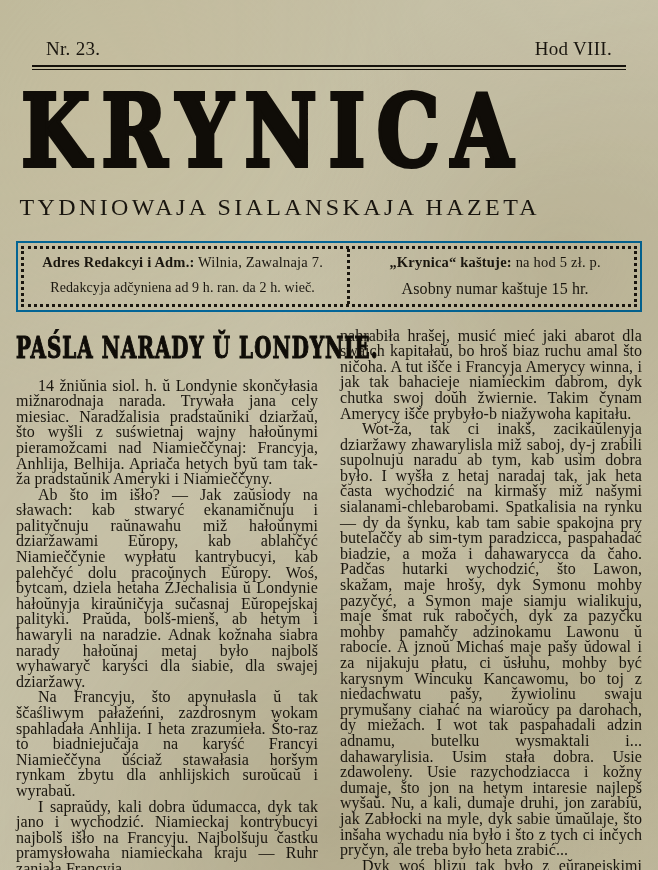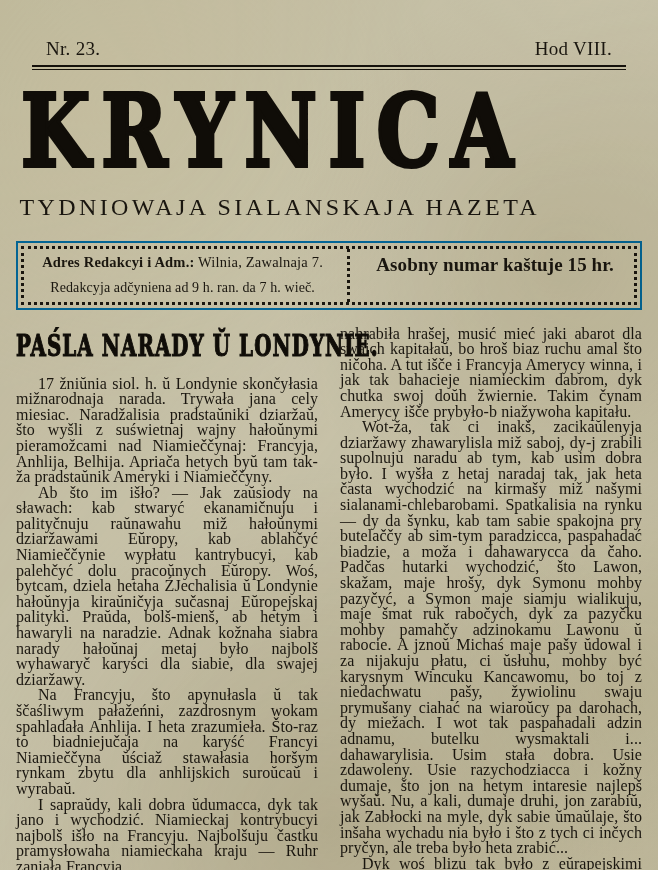--- a/index.html
+++ b/index.html
@@ -120,21 +120,21 @@
     font-weight: 700;
     letter-spacing: .2px;
     margin-bottom: 9px;
     white-space: nowrap;
   }
   .ib-line2 {
     font-size: 14px;
     letter-spacing: .1px;
     white-space: nowrap;
   }
-  .ib-line2.bold { font-weight: 700; font-size: 19px; }
+  .ib-line2.bold { font-weight: 400; font-size: 16px; }
   .ib-line1 .reg { font-weight: 400; }
 
   
   .article {
     margin-top: 16px;
     display: flex;
     gap: 0;
   }
   .col {
     width: 50%;
@@ -183,33 +183,34 @@
   <div class="rule-double"></div>
 
   <div class="masthead">
     <div class="masthead-title">KRYNICA</div>
     <div class="masthead-sub">TYDNIOWAJA SIALANSKAJA HAZETA</div>
   </div>
 
   <div class="infobox">
     <div class="infobox-cell left">
       <div class="ib-line1"><span>Adres Redakcyi i Adm.:</span><span class="reg"> Wilnia, Zawalnaja 7.</span></div>
-      <div class="ib-line2">Redakcyja adčyniena ad 9 h. ran. da 7 h. wieč.</div>
+      <div class="ib-line2">Redakcyja adčyniena ad 9 h. ran. da 2 h. wieč.</div>
     </div>
     <div class="infobox-divider"></div>
     <div class="infobox-cell right">
+      <div class="ib-line1"><span>„Krynica“ kaštuje:</span><span class="reg"> na hod 5 zł. p.</span></div>
       <div class="ib-line2 bold">Asobny numar kaštuje 15 hr.</div>
     </div>
   </div>
 
   <div class="article">
     <div class="col left">
       <div class="headline">PAŚLA NARADY Ŭ LONDYNIE.</div>
       <div class="headline-spacer"></div>
-      <p class="body">17 žniŭnia siol. h. ŭ Londynie skončyłasia mižnarodnaja narada. Trywała jana cely miesiac. Naradžalisia pradstaŭniki dziaržaŭ, što wyšli z suświetnaj wajny hałoŭnymi pieramožcami nad Niamieččynaj: Francyja, Anhlija, Belhija. Apriača hetych byŭ tam tak-ža pradstaŭnik Ameryki i Niamieččyny.</p>
+      <p class="body">14 žniŭnia siol. h. ŭ Londynie skončyłasia mižnarodnaja narada. Trywała jana cely miesiac. Naradžalisia pradstaŭniki dziaržaŭ, što wyšli z suświetnaj wajny hałoŭnymi pieramožcami nad Niamieččynaj: Francyja, Anhlija, Belhija. Apriača hetych byŭ tam tak-ža pradstaŭnik Ameryki i Niamieččyny.</p>
       <p class="body">Ab što im išło? — Jak zaŭsiody na sławach: kab stwaryć ekanamičnuju i palityčnuju raŭnawahu miž hałoŭnymi dziaržawami Eŭropy, kab ablahčyć Niamieččynie wypłatu kantrybucyi, kab palehčyć dolu pracoŭnych Eŭropy. Woś, bytcam, dziela hetaha ŹJechalisia ŭ Londynie hałoŭnyja kiraŭničyja sučasnaj Eŭropejskaj palityki. Praŭda, bolš-mienš, ab hetym i hawaryli na naradzie. Adnak kožnaha siabra narady hałoŭnaj metaj było najbolš wyhawaryč karyści dla siabie, dla swajej dziaržawy.</p>
       <p class="body">Na Francyju, što apynułasla ŭ tak ščaśliwym pałažeńni, zazdrosnym wokam spahladała Anhlija. I heta zrazumieła. Što-raz to biadniejučaja na karyść Francyi Niamieččyna ŭściaž stawałasia horšym rynkam zbytu dla anhlijskich suroŭcaŭ i wyrabaŭ.</p>
       <p class="body">I sapraŭdy, kali dobra ŭdumacca, dyk tak jano i wychodzić. Niamieckaj kontrybucyi najbolš išło na Francyju. Najbolšuju častku pramysłowaha niamieckaha kraju — Ruhr zaniała Francyja.</p>
       <p class="body">Ameryka, jak kraina, što ad wajny najmienš paciarpieła, a hetym samym i najbolš</p>
     </div>
     <div class="col right">
       <p class="body">nahrabiła hrašej, musić mieć jaki abarot dla swaich kapitałaŭ, bo hroš biaz ruchu amal što ničoha. A tut išče i Francyja Amerycy winna, i jak tak bahacieje niamieckim dabrom, dyk chutka swoj doŭh žwiernie. Takim čynam Amerycy išče prybyło-b niažywoha kapitału.</p>
       <p class="body">Wot-ža, tak ci inakš, zacikaŭlenyja dziaržawy zhawarylisla miž saboj, dy-j zrabili supolnuju naradu ab tym, kab usim dobra było. I wyšła z hetaj naradaj tak, jak heta časta wychodzić na kirmašy miž našymi sialanami-chlebarobami. Spatkalisia na rynku — dy da šynku, kab tam sabie spakojna pry butelaččy ab sim-tym paradzicca, paspahadać biadzie, a moža i dahawarycca da čaho. Padčas hutarki wychodzić, što Lawon, skažam, maje hrošy, dyk Symonu mohby pazyčyć, a Symon maje siamju wialikuju, maje šmat ruk rabočych, dyk za pazyčku mohby pamahčy adzinokamu Lawonu ŭ rabocie. A jznoŭ Michaś maje pašy ŭdowal i za nijakuju płatu, ci ŭsłuhu, mohby być karysnym Wincuku Kancawomu, bo toj z niedachwatu pašy, žywiolinu swaju prymušany ciahać na wiaroŭcy pa darohach, dy miežach. I wot tak paspahadali adzin adnamu, butelku wysmaktali i... dahawarylisia. Usim stała dobra. Usie zdawoleny. Usie razychodziacca i kožny dumaje, što jon na hetym intaresie najlepš wyšaŭ. Nu, a kali, dumaje druhi, jon zarabiŭ, jak Zabłocki na myle, dyk sabie ŭmaŭlaje, što inšaha wychadu nia było i što z tych ci inčych pryčyn, ale treba było heta zrabić...</p>
       <p class="body">Dyk woś blizu tak było z eŭrapejskimi palitykami na naradzie ŭ Londynie. Razyšlisia i kažuć, što ŭsie zdawoleny. Anhlija cie-</p>
     </div>

